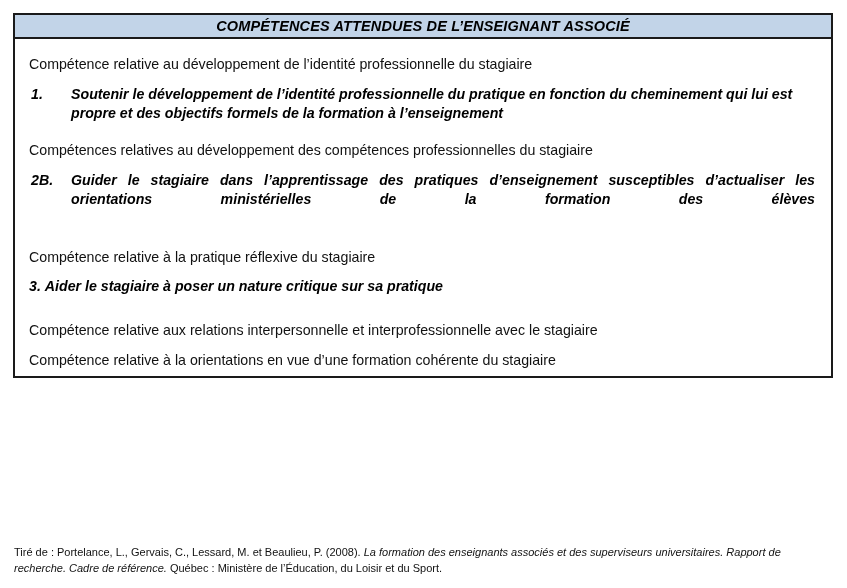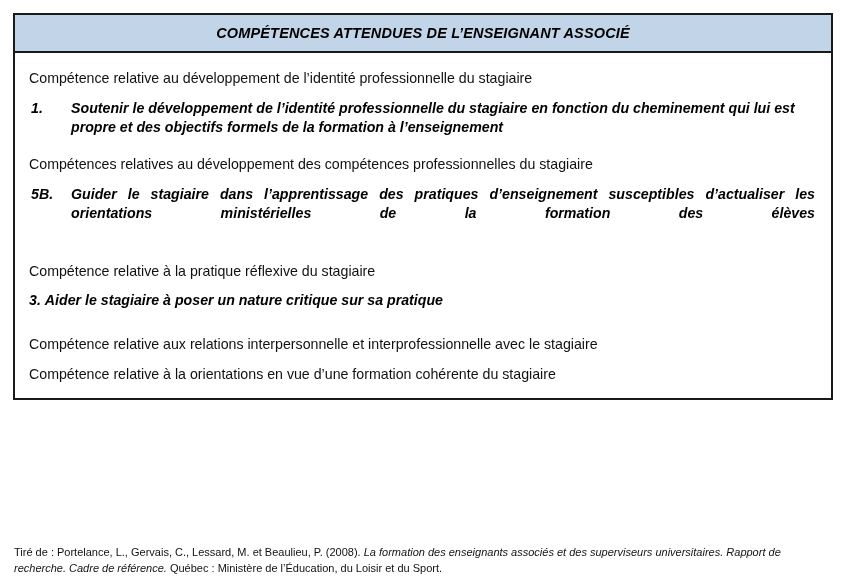--- a/index.html
+++ b/index.html
@@ -29,39 +29,39 @@
     top: 13px;
     width: 820px;
     box-sizing: border-box;
     border: 2px solid #1a1a1a;
     background: #ffffff;
   }
 
   .box-header {
     background: #c2d4e8;
     border-bottom: 2px solid #1a1a1a;
-    height: 38px;
+    height: 24px;
     display: flex;
     align-items: center;
     justify-content: center;
     box-sizing: border-box;
   }
 
   .box-header-title {
     font-weight: bold;
     font-style: italic;
     font-size: 14.5px;
     letter-spacing: 0.15px;
     color: #000000;
     text-align: center;
     white-space: nowrap;
   }
 
   .box-body {
-    padding: 16px 12px 10px 12px;
+    padding: 16px 12px 2px 12px;
     box-sizing: border-box;
   }
 
   
   .intro-line {
     font-size: 14.2px;
     line-height: 1.32;
     color: #111111;
     margin: 0 0 4px 0;
     padding: 0 2px;
@@ -129,27 +129,27 @@
   <div class="competency-box">
 
     <div class="box-header">
       <div class="box-header-title">COMPÉTENCES ATTENDUES DE L’ENSEIGNANT ASSOCIÉ</div>
     </div>
 
     <div class="box-body">
 
       <p class="intro-line">Compétence relative au développement de l’identité professionnelle du stagiaire</p>
       <p class="competency hanging">
-        <span class="marker">1.</span><span class="body-text">Soutenir le développement de l’identité professionnelle du stagiaire en fonction du cheminement qui lui est propre et des objectifs formels de la formation à l’enseignement</span>
+        <span class="marker">1.</span><span class="body-text">Soutenir le développement de l’identité professionnelle du pratique en fonction du cheminement qui lui est propre et des objectifs formels de la formation à l’enseignement</span>
       </p>
 
       <p class="intro-line">Compétences relatives au développement des compétences professionnelles du stagiaire</p>
 
       <p class="competency hanging justified">
-        <span class="marker">5B.</span>
+        <span class="marker">2B.</span>
           <span class="body-text">Guider le stagiaire dans l’apprentissage des pratiques d’enseignement susceptibles d’actualiser les orientations ministérielles de la formation des élèves</span>
       </p>
 
       <div class="spacer-xs"></div>
 
       <p class="intro-line">Compétence relative à la pratique réflexive du stagiaire</p>
       <p class="competency inline-marker">
         <span class="marker">3.</span><span class="body-text">Aider le stagiaire à poser un nature critique sur sa pratique</span>
       </p>
 

